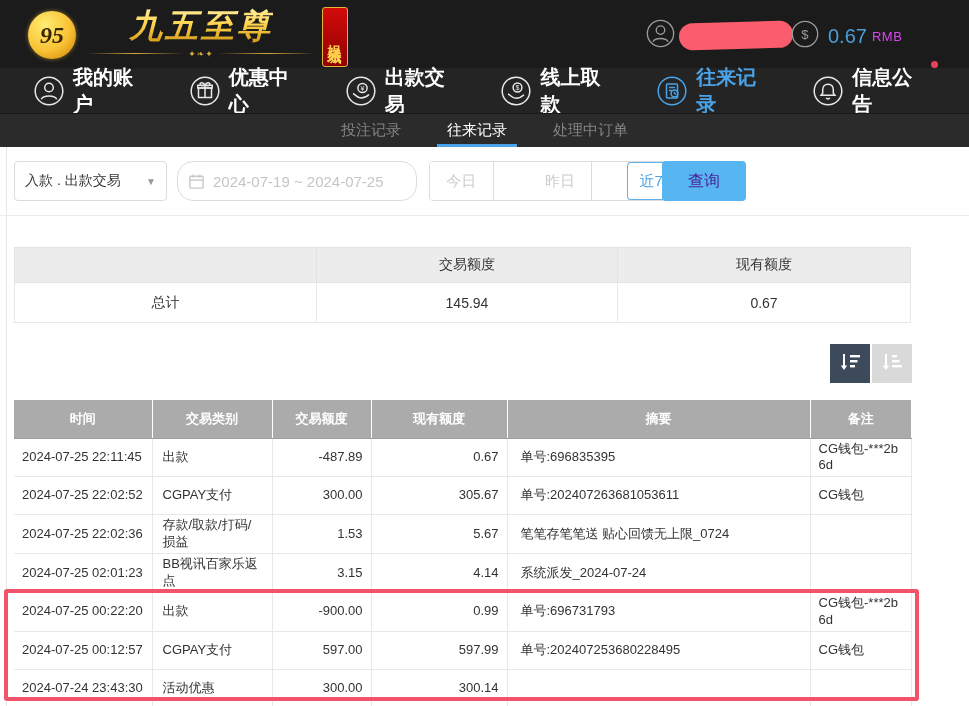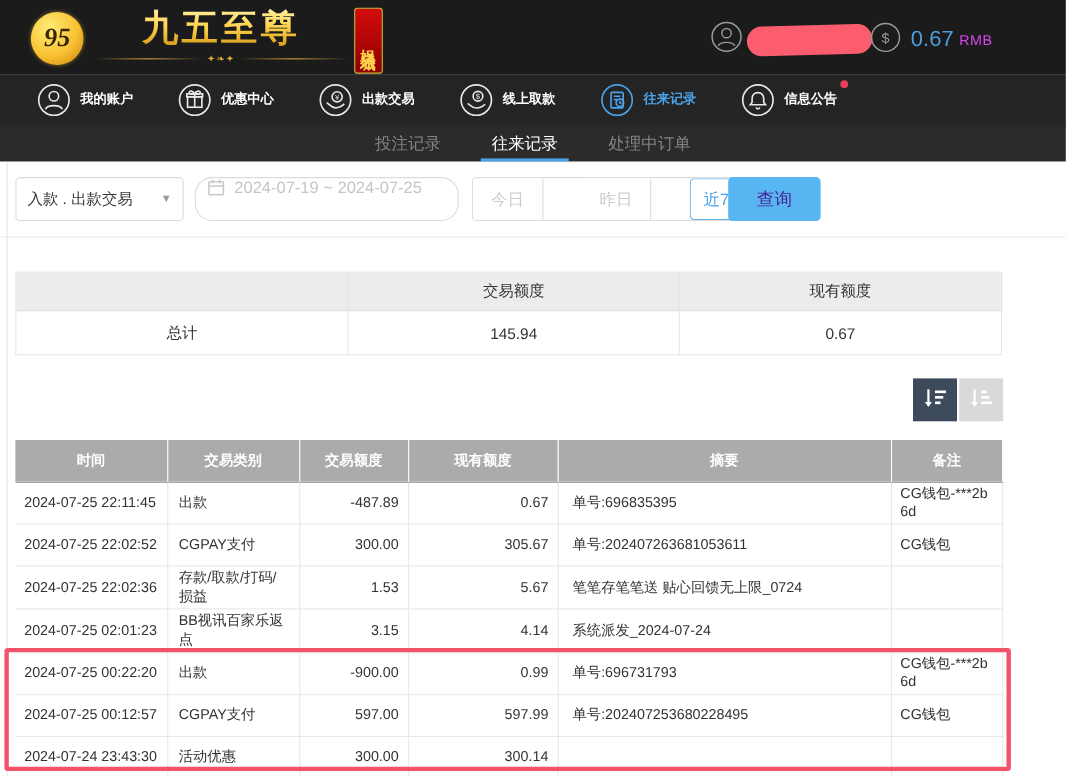--- a/index.html
+++ b/index.html
@@ -15,21 +15,21 @@
     width:48px; height:48px; border-radius:50%; margin-top:6px;
     background:radial-gradient(circle at 35% 30%, #ffec73, #f9c234 55%, #c97f06);
     display:flex; align-items:center; justify-content:center;
     font-family:"Liberation Serif",serif; font-weight:bold; font-style:italic;
     font-size:24px; color:#3a2600; box-shadow:0 0 4px rgba(255,200,60,.5);
   }
   .logo-mid { margin-left:10px; display:flex; flex-direction:column; align-items:center; }
   .logo-title {
     font-family:"Liberation Serif",serif; font-weight:bold; font-size:33px; letter-spacing:3px;
     background:linear-gradient(#fff3ae, #ffd34d 45%, #c88a08);
-    -webkit-background-clip:text; background-clip:text; color:transparent; line-height:1.3;
+    -webkit-background-clip:text; background-clip:text; color:transparent; line-height:1.3;font-style:italic;
   }
   .flourish { width:230px; height:12px; display:flex; align-items:center; justify-content:center; }
   .flourish .line { flex:1; height:1px; background:linear-gradient(to right, rgba(200,150,20,0), #d9a93c, rgba(200,150,20,0)); }
   .flourish .orn { color:#d9a93c; font-size:9px; margin:0 4px; letter-spacing:1px; }
   .logo-badge {
     margin-left:6px; margin-top:2px; width:26px; height:60px;
     background:linear-gradient(#d40b0b, #8f0000); border:1px solid #e2b53a; border-radius:3px;
     writing-mode:vertical-rl; text-orientation:upright;
     display:flex; align-items:center; justify-content:center;
     color:#ffd34d; font-weight:bold; font-size:14px; letter-spacing:3px;
@@ -44,21 +44,21 @@
   .balance-amount { margin-left:9px; font-size:20px; color:#4a9fd9; }
   .balance-cur { margin-left:5px; font-size:13px; color:#d946ef; letter-spacing:.5px; }
 
   
   .main-nav {
     position:absolute; left:0; top:68px; width:969px; height:45px; background:#242424;
     display:flex; align-items:center; padding-left:34px;
   }
   .nav-item { display:flex; align-items:center; margin-right:41px; color:#fff; cursor:pointer; position:relative; }
   .nav-item .nv-icon { display:flex; align-items:center; color:#e8e8e8; }
-  .nav-item .nv-label { margin-left:9px; font-size:12px; font-weight:bold; }
+  .nav-item .nv-label { margin-left:9px; font-size:20px; font-weight:bold; }
   .nav-item.active, .nav-item.active .nv-icon { color:#4aa3e8; }
   .nav-dot { position:absolute; right:-10px; top:-3px; width:7px; height:7px; border-radius:50%; background:#e8415a; }
 
   
   .sub-nav {
     position:absolute; left:0; top:113px; width:969px; height:34px; background:#2b2b2b;
     border-top:1px solid #191919;
     display:flex; justify-content:center; align-items:stretch; gap:38px;text-align:center;
   }
   .tab { color:#838383; font-size:15px; display:flex; align-items:center; padding:0 4px; position:relative; cursor:pointer; }
@@ -67,21 +67,21 @@
 
   
   .filter-bar { position:absolute; left:0; top:147px; width:969px; height:69px; background:#fff; border-bottom:1px solid #ebebeb; }
   .type-select {
     position:absolute; left:14px; top:14px; width:153px; height:40px; border:1px solid #dcdcdc; border-radius:4px;
     display:flex; align-items:center; padding:0 10px; font-size:14px; color:#333; cursor:pointer;
   }
   .type-select .caret { margin-left:auto; color:#999; font-size:10px; }
   .date-input {
     position:absolute; left:177px; top:14px; width:240px; height:40px; border:1px solid #dcdcdc; border-radius:16px;
-    display:flex; align-items:flex-start; padding:0 10px; font-size:15px; color:#c5c5c5; cursor:pointer;
+    display:flex; align-items:center; padding:0 10px; font-size:15px; color:#c5c5c5; cursor:pointer;
   }
   .date-input .cal { margin-right:8px; color:#c9c9c9; display:flex; }
   .quick-group {
     position:absolute; left:429px; top:14px; width:262px; height:40px; border:1px solid #dcdcdc; border-radius:4px;
     display:flex; overflow:hidden;gap:35px;
   }
   .quick-btn {
     flex:1; display:flex; align-items:center; justify-content:center; font-size:15px; color:#cccccc;
     border-right:1px solid #dcdcdc; cursor:pointer; background:#fff;
   }

